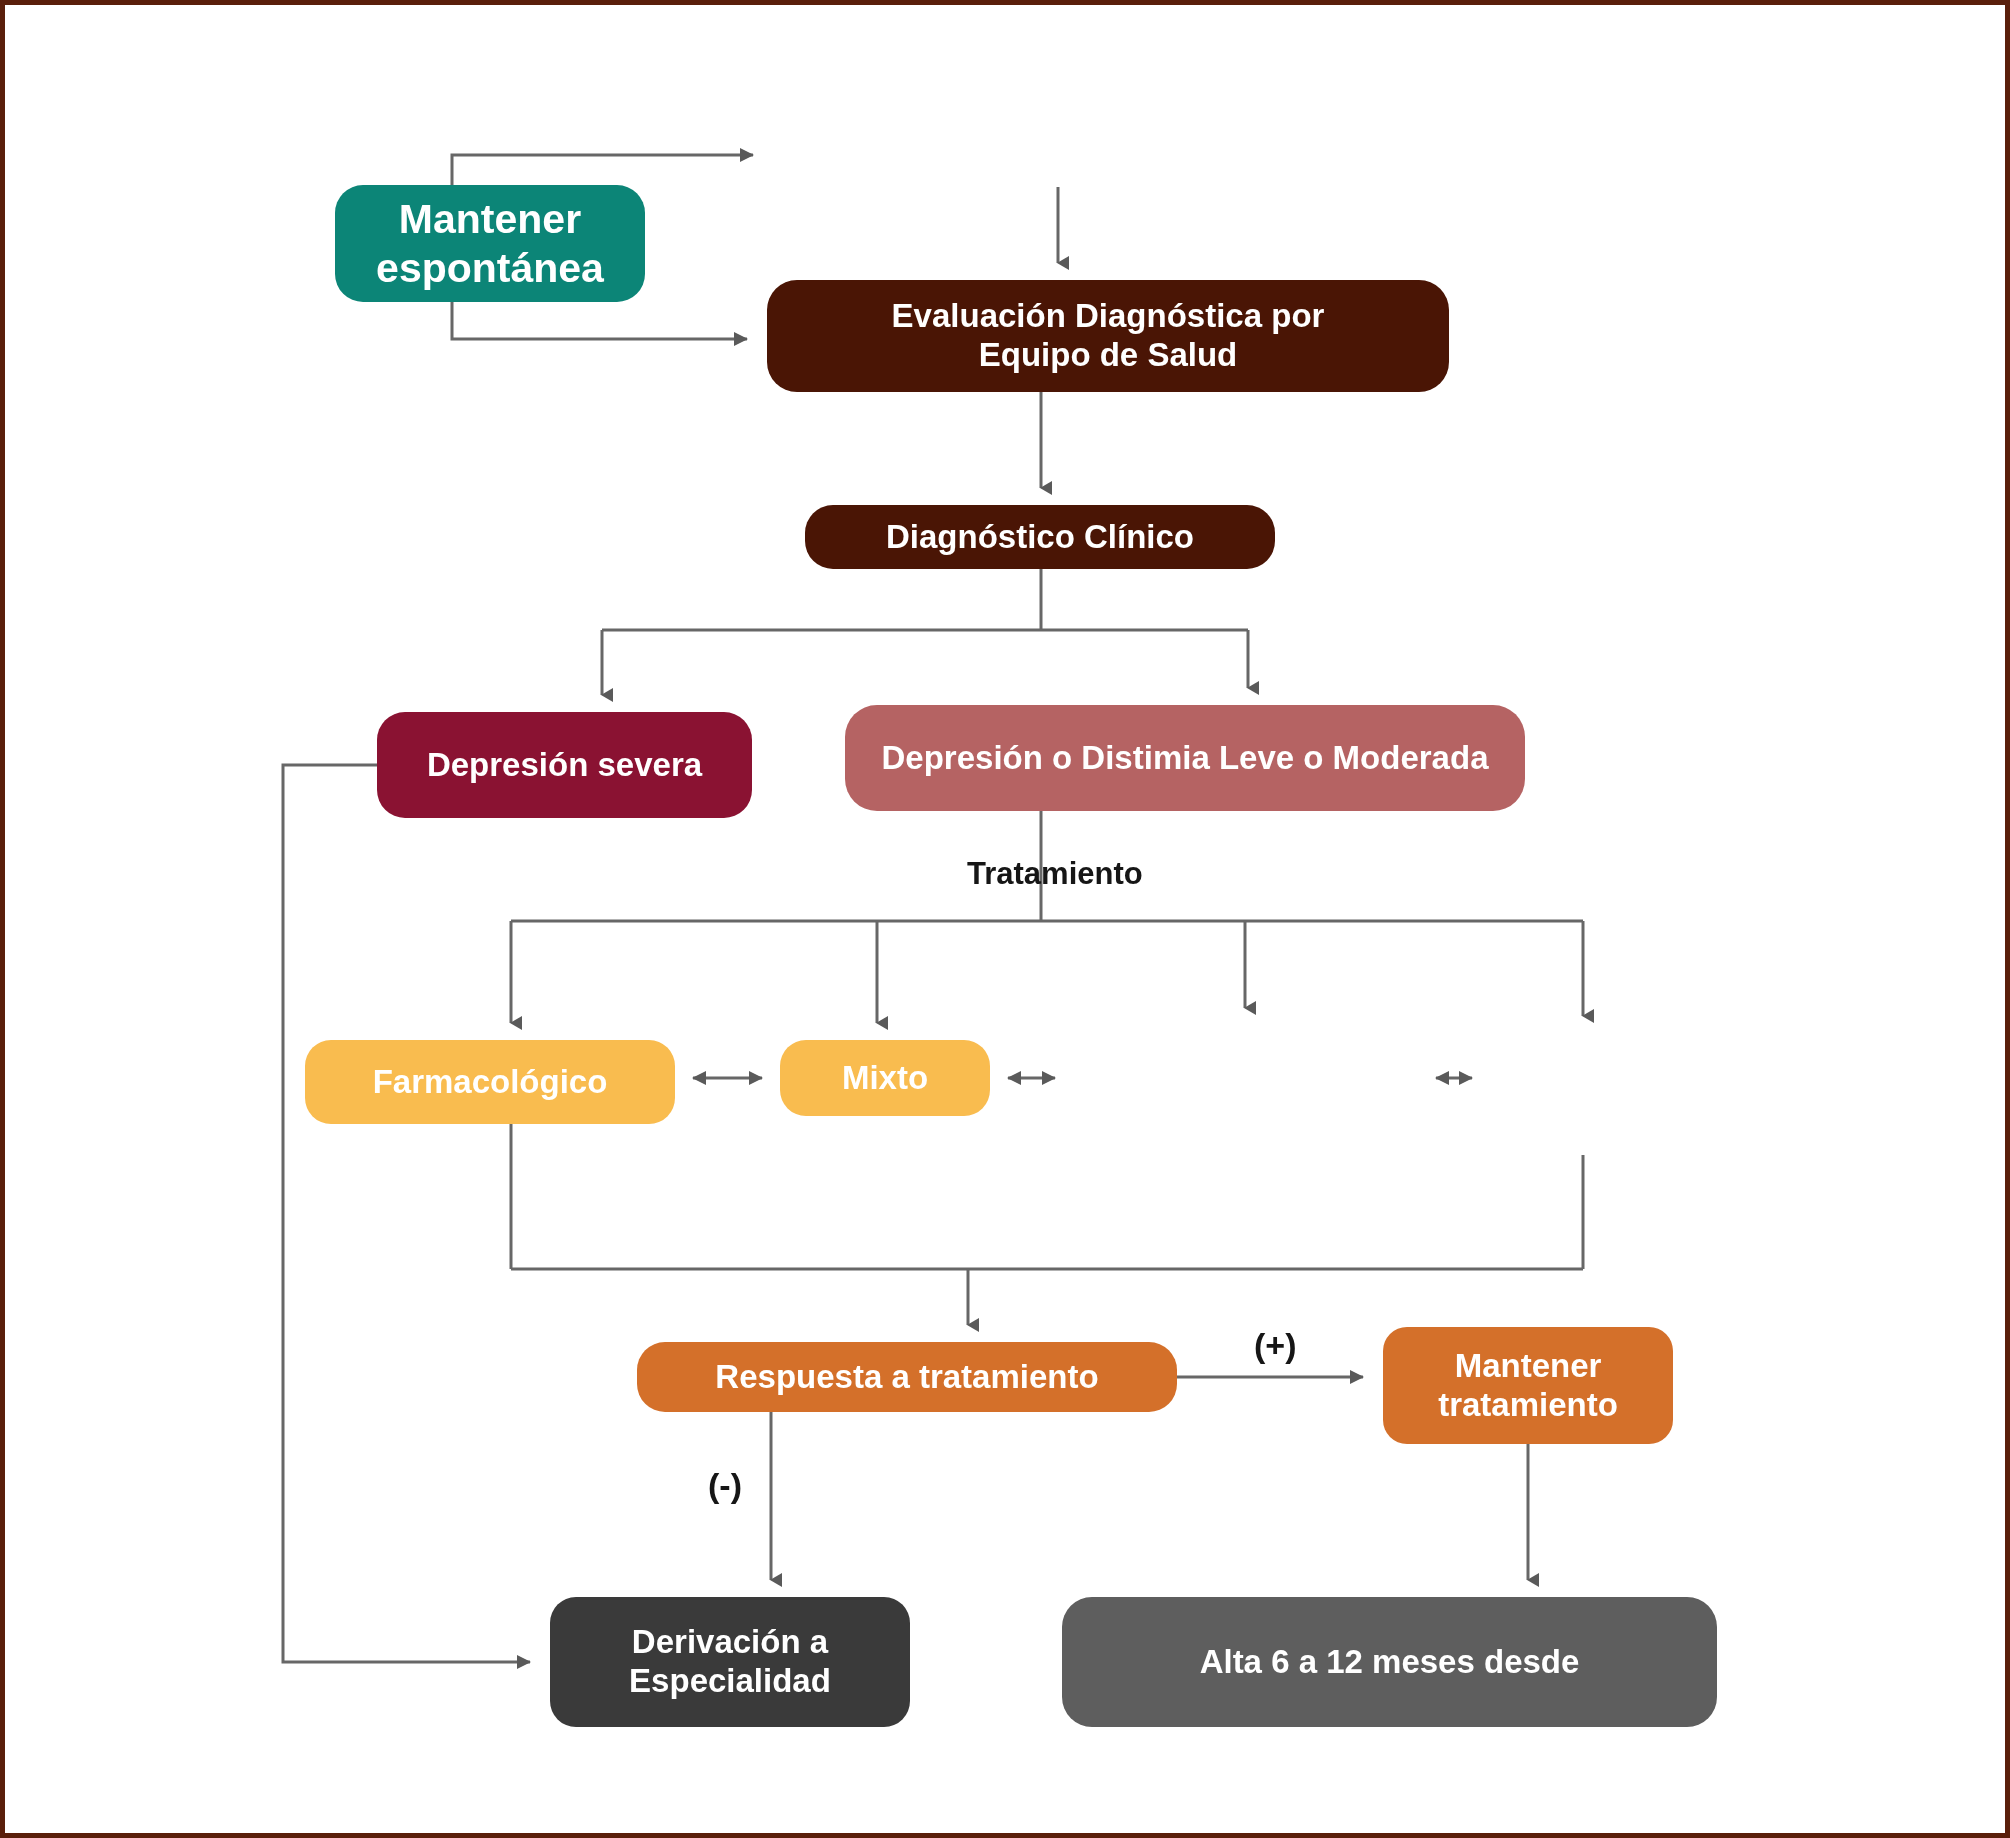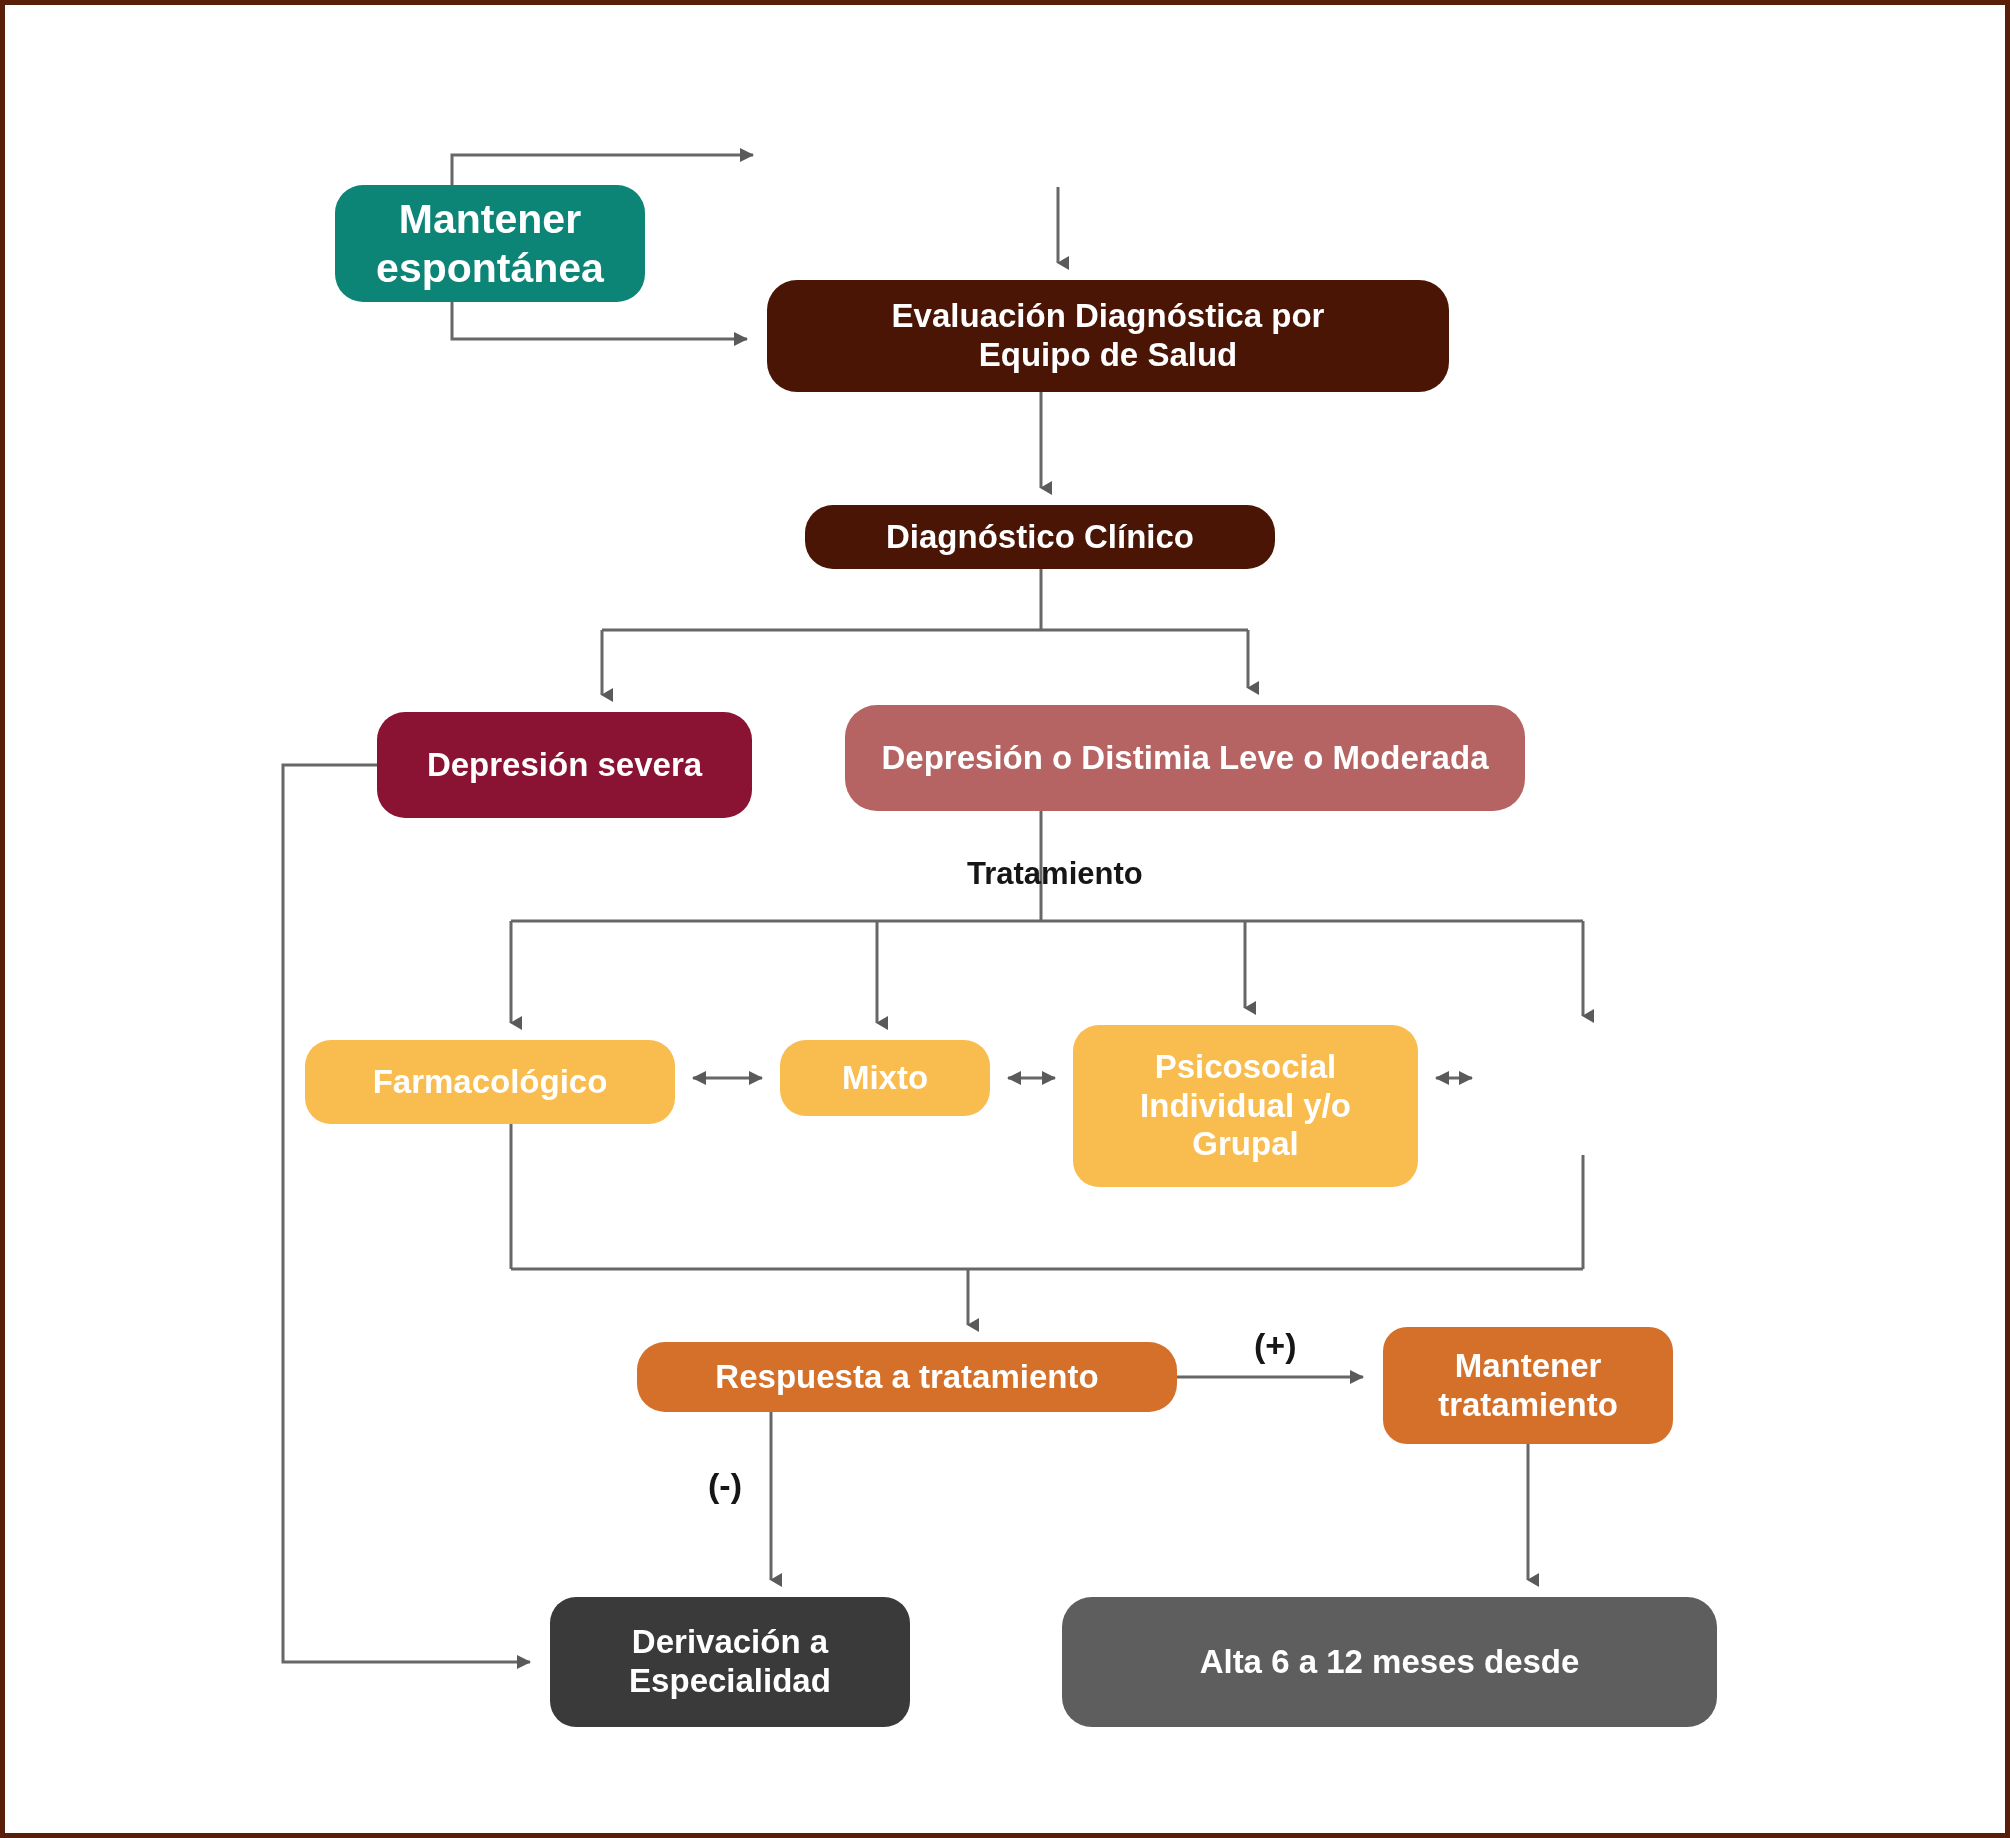--- a/index.html
+++ b/index.html
@@ -134,27 +134,20 @@
   </div>
 
   <div class="node" style="left:300px; top:1035px; width:370px; height:84px; background:#f9bc4f; border-radius:26px; font-size:33px;">
     <span>Farmacológico</span>
   </div>
 
   <div class="node" style="left:775px; top:1035px; width:210px; height:76px; background:#f9bc4f; border-radius:26px; font-size:33px;">
     <span>Mixto</span>
   </div>
 
-  <div class="node" style="left:1068px; top:1020px; width:345px; height:162px; background:#f9bc4f; border-radius:26px; font-size:33px;">
-    <span>
-      <span>Psicosocial</span>
-      <span>Individual y/o</span>
-      <span>Grupal</span>
-    </span>
-  </div>
 
 
   <div class="node" style="left:632px; top:1337px; width:540px; height:70px; background:#d4702a; border-radius:28px; font-size:33px;">
     <span>Respuesta a tratamiento</span>
   </div>
 
   <div class="node" style="left:1378px; top:1322px; width:290px; height:117px; background:#d4702a; border-radius:24px; font-size:33px;">
     <span>
       <span>Mantener</span>
       <span>tratamiento</span>

